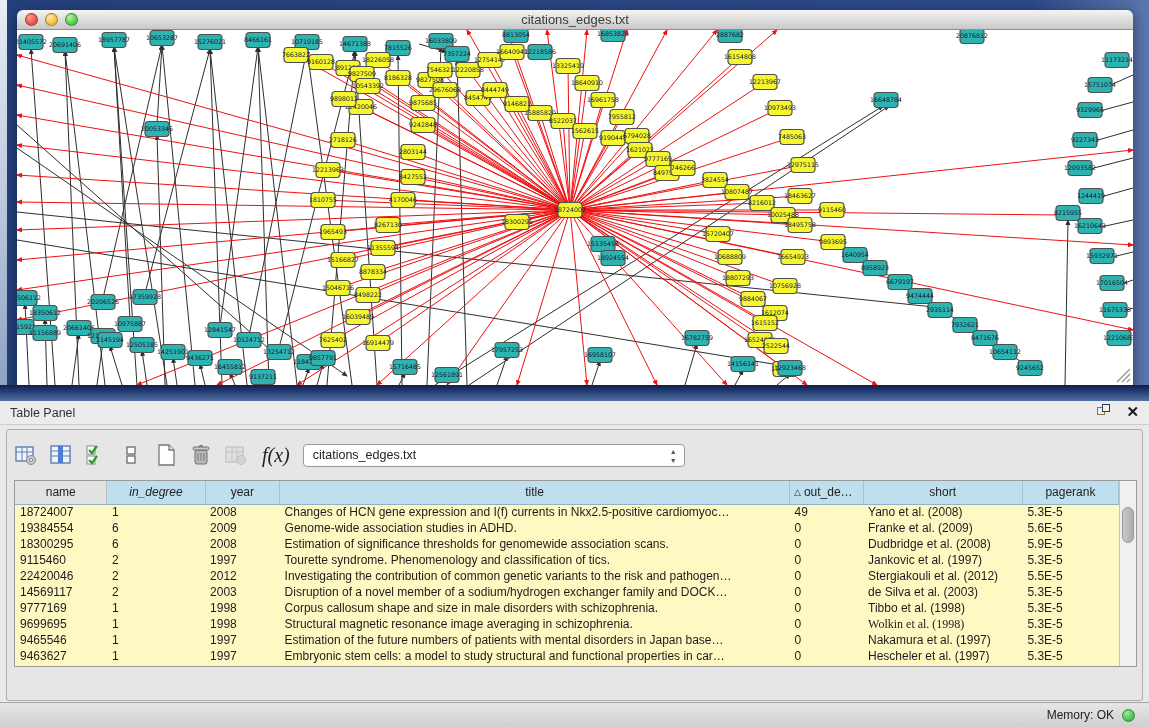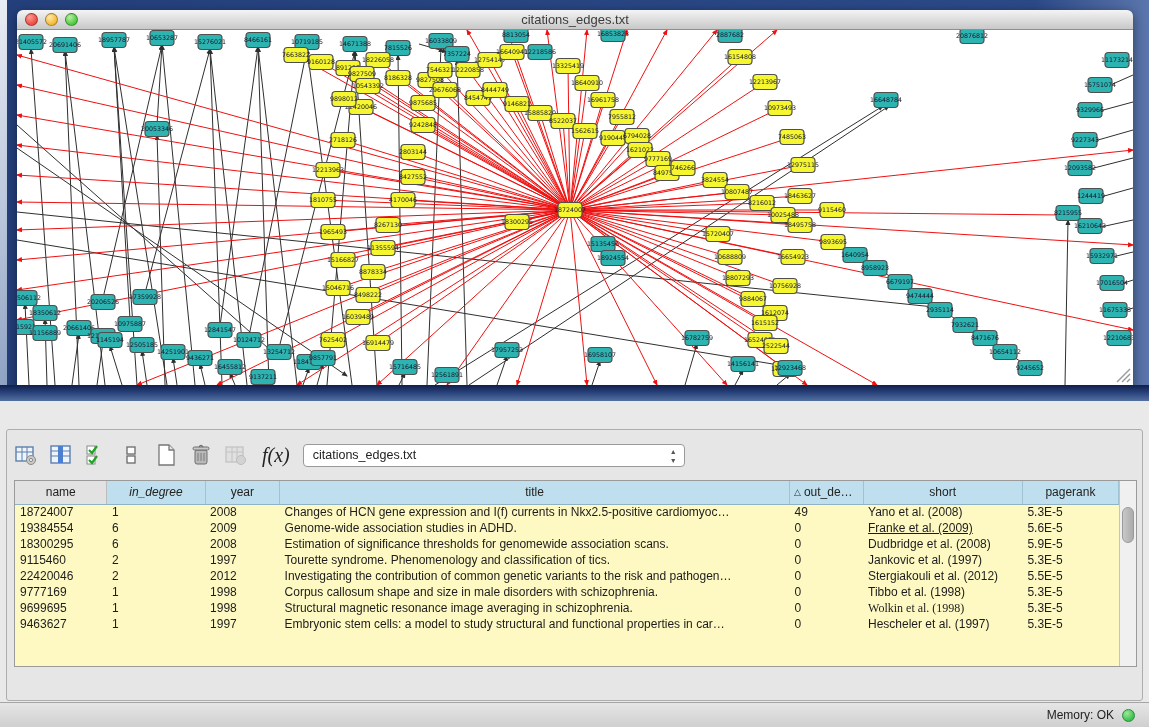--- a/index.html
+++ b/index.html
@@ -854,20 +854,30 @@
         <line x1="11" y1="19" x2="19" y2="11" stroke="#9a9a9a" stroke-width="1.4"></line>
         <line x1="16" y1="19" x2="19" y2="16" stroke="#9a9a9a" stroke-width="1.4"></line>
       </svg>
     </div>
   </div>
 
   <div class="blue-band"></div>
 </div>
 
 <div class="tp-region">
+  <div class="tp-header">
+    <span class="tp-title">Table Panel</span>
+    <div class="tp-header-icons">
+      <div class="float-ic">
+          <div class="sq1"></div>
+          <div class="sq2"></div>
+        </div>
+      <div class="close-x">✕</div>
+    </div>
+  </div>
 
   <div class="tp-panel">
     <div class="toolbar">
       <div class="tb-ic">
         <svg width="24" height="24">
             <rect x="2" y="4" width="17" height="14" fill="#eef4fb" stroke="#5d7fae" stroke-width="1.4"></rect>
             <line x1="2" y1="9" x2="19" y2="9" stroke="#5d7fae"></line>
             <line x1="8" y1="4" x2="8" y2="18" stroke="#5d7fae"></line>
             <line x1="13" y1="4" x2="13" y2="18" stroke="#5d7fae"></line>
             <circle cx="17" cy="17" r="4.5" fill="#c9c9c9" stroke="#8a8a8a"></circle>
@@ -950,21 +960,21 @@
               <td style="width: 72px;">49</td>
               <td style="width: 156px;">Yano et al. (2008)</td>
               <td style="width: 94px;">5.3E-5</td>
             </tr>
             <tr>
               <td style="width: 90px;">19384554</td>
               <td style="width: 96px;">6</td>
               <td style="width: 73px;">2009</td>
               <td style="width: 499px;">Genome-wide association studies in ADHD.</td>
               <td style="width: 72px;">0</td>
-              <td style="width: 156px; text-decoration: underline;">Franke et al. (2009)</td>
+              <td style="width: 156px;">Franke et al. (2009)</td>
               <td style="width: 94px;">5.6E-5</td>
             </tr>
             <tr>
               <td style="width: 90px;">18300295</td>
               <td style="width: 96px;">6</td>
               <td style="width: 73px;">2008</td>
               <td style="width: 499px;">Estimation of significance thresholds for genomewide association scans.</td>
               <td style="width: 72px;">0</td>
               <td style="width: 156px;">Dudbridge et al. (2008)</td>
               <td style="width: 94px;">5.9E-5</td>
@@ -981,38 +991,56 @@
             <tr>
               <td style="width: 90px;">22420046</td>
               <td style="width: 96px;">2</td>
               <td style="width: 73px;">2012</td>
               <td style="width: 499px;">Investigating the contribution of common genetic variants to the risk and pathogen…</td>
               <td style="width: 72px;">0</td>
               <td style="width: 156px;">Stergiakouli et al. (2012)</td>
               <td style="width: 94px;">5.5E-5</td>
             </tr>
             <tr>
+              <td style="width: 90px;">14569117</td>
+              <td style="width: 96px;">2</td>
+              <td style="width: 73px;">2003</td>
+              <td style="width: 499px;">Disruption of a novel member of a sodium/hydrogen exchanger family and DOCK…</td>
+              <td style="width: 72px;">0</td>
+              <td style="width: 156px;">de Silva et al. (2003)</td>
+              <td style="width: 94px;">5.3E-5</td>
+            </tr>
+            <tr>
               <td style="width: 90px;">9777169</td>
               <td style="width: 96px;">1</td>
               <td style="width: 73px;">1998</td>
               <td style="width: 499px;">Corpus callosum shape and size in male disorders with schizophrenia.</td>
               <td style="width: 72px;">0</td>
               <td style="width: 156px;">Tibbo et al. (1998)</td>
               <td style="width: 94px;">5.3E-5</td>
             </tr>
             <tr>
               <td style="width: 90px;">9699695</td>
               <td style="width: 96px;">1</td>
               <td style="width: 73px;">1998</td>
               <td style="width: 499px;">Structural magnetic resonance image averaging in schizophrenia.</td>
               <td style="width: 72px;">0</td>
               <td style="width: 156px; font-family: Liberation Serif, serif;">Wolkin et al. (1998)</td>
               <td style="width: 94px;">5.3E-5</td>
             </tr>
             <tr>
+              <td style="width: 90px;">9465546</td>
+              <td style="width: 96px;">1</td>
+              <td style="width: 73px;">1997</td>
+              <td style="width: 499px;">Estimation of the future numbers of patients with mental disorders in Japan base…</td>
+              <td style="width: 72px;">0</td>
+              <td style="width: 156px;">Nakamura et al. (1997)</td>
+              <td style="width: 94px;">5.3E-5</td>
+            </tr>
+            <tr>
               <td style="width: 90px;">9463627</td>
               <td style="width: 96px;">1</td>
               <td style="width: 73px;">1997</td>
               <td style="width: 499px;">Embryonic stem cells: a model to study structural and functional properties in car…</td>
               <td style="width: 72px;">0</td>
               <td style="width: 156px;">Hescheler et al. (1997)</td>
               <td style="width: 94px;">5.3E-5</td>
             </tr>
           </tbody>
       </table>

